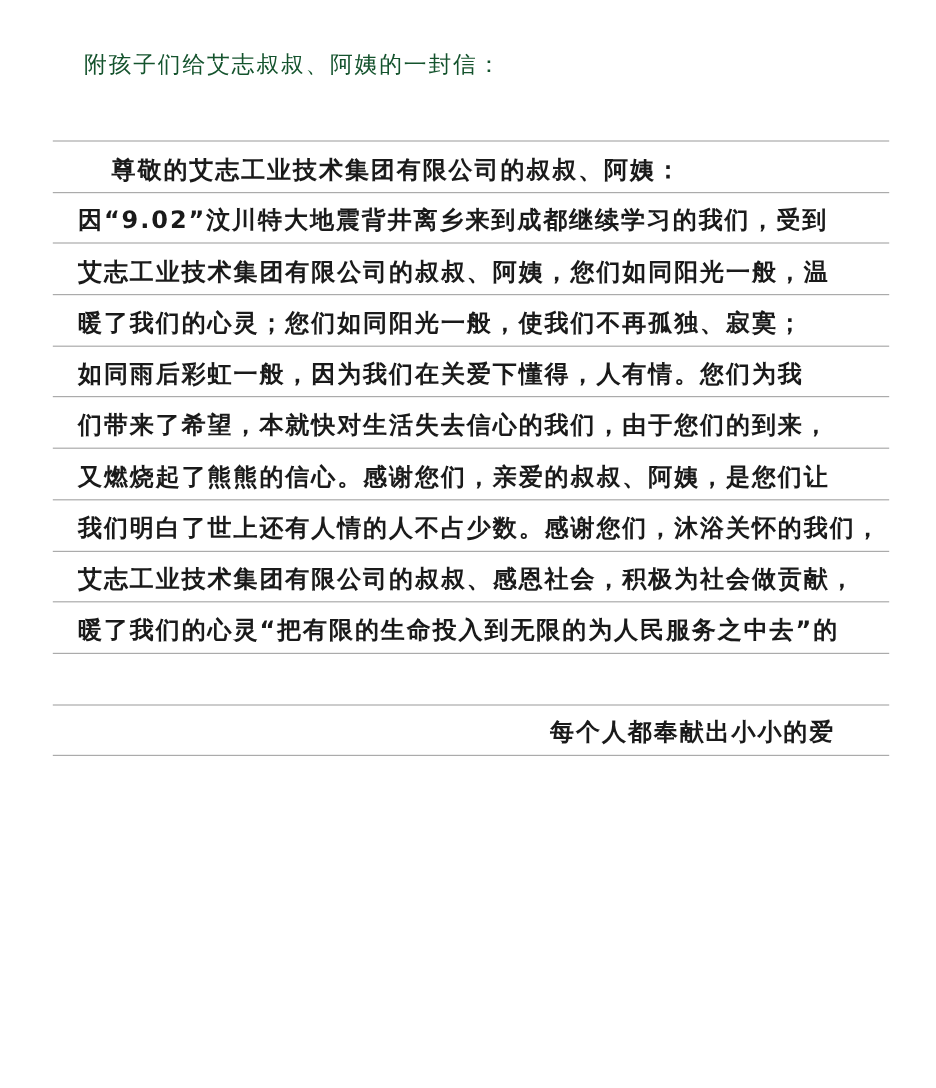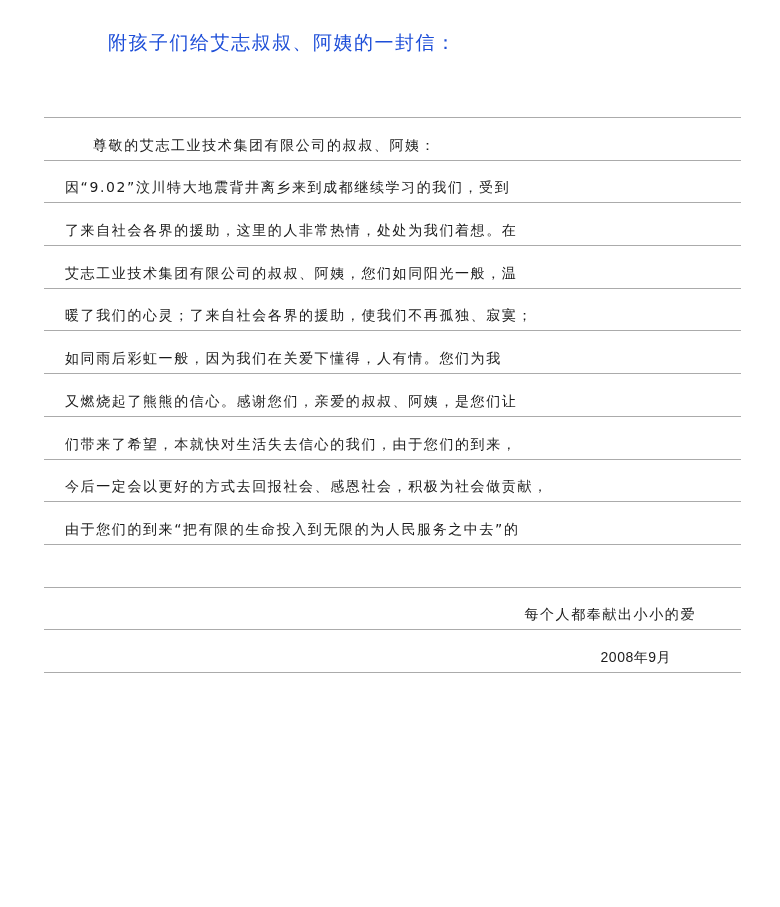--- a/index.html
+++ b/index.html
@@ -12,45 +12,45 @@
     width: 780px;
     height: 907px;
     background: #ffffff;
     color: #1a1a1a;
     font-family: "DejaVu Sans", "Liberation Sans", sans-serif;
     overflow: hidden;
   }
   .doc-title {
     position: absolute;
     left: 70px;
-    top: 30px;
+    top: 41px;
     font-size: 19px;
     letter-spacing: 1.5px;
     white-space: nowrap;
-    color: #1d4ed8;
-    margin-left: 38px;
+    color: #14532d;
   }
   .letter {
     position: absolute;
     left: 44px;
     top: 117px;
     width: 697px;
     border-top: 1px solid #ababab;
   }
   .row {
     box-sizing: border-box;
     height: 42.7px;
     border-bottom: 1px solid #ababab;
     display: flex;
     align-items: flex-end;
     padding-bottom: 5px;
-    font-size: 14px;
+    font-size: 20px;
     letter-spacing: 1.6px;
     white-space: nowrap;
     overflow: hidden;
+    font-weight: bold;
   }
   .row.salutation { padding-left: 49px; }
   .row.body       { padding-left: 21px; }
   .row.empty      { }
   .row.signature  { justify-content: flex-end; padding-right: 45px; }
   .row.date       { justify-content: flex-end; padding-right: 70px;
                     font-family: "Liberation Sans", "DejaVu Sans", sans-serif;
                     letter-spacing: 0.5px; }
 </style>
 </head>
@@ -58,30 +58,29 @@
 
 <div class="page">
 
   <div class="doc-title">附孩子们给艾志叔叔、阿姨的一封信：</div>
 
   <div class="letter">
 
     <div class="row salutation">尊敬的艾志工业技术集团有限公司的叔叔、阿姨：</div>
 
     <div class="row body">因“9.02”汶川特大地震背井离乡来到成都继续学习的我们，受到</div>
-    <div class="row body">了来自社会各界的援助，这里的人非常热情，处处为我们着想。在</div>
     <div class="row body">艾志工业技术集团有限公司的叔叔、阿姨，您们如同阳光一般，温</div>
-    <div class="row body">暖了我们的心灵；了来自社会各界的援助，使我们不再孤独、寂寞；</div>
+    <div class="row body">暖了我们的心灵；您们如同阳光一般，使我们不再孤独、寂寞；</div>
     <div class="row body">如同雨后彩虹一般，因为我们在关爱下懂得，人有情。您们为我</div>
+    <div class="row body">们带来了希望，本就快对生活失去信心的我们，由于您们的到来，</div>
     <div class="row body">又燃烧起了熊熊的信心。感谢您们，亲爱的叔叔、阿姨，是您们让</div>
-    <div class="row body">们带来了希望，本就快对生活失去信心的我们，由于您们的到来，</div>
-    <div class="row body">今后一定会以更好的方式去回报社会、感恩社会，积极为社会做贡献，</div>
-    <div class="row body">由于您们的到来“把有限的生命投入到无限的为人民服务之中去”的</div>
+    <div class="row body">我们明白了世上还有人情的人不占少数。感谢您们，沐浴关怀的我们，</div>
+    <div class="row body">艾志工业技术集团有限公司的叔叔、感恩社会，积极为社会做贡献，</div>
+    <div class="row body">暖了我们的心灵“把有限的生命投入到无限的为人民服务之中去”的</div>
 
     <div class="row empty"></div>
 
     <div class="row signature">每个人都奉献出小小的爱</div>
 
-    <div class="row date">2008年9月</div>
 
   </div>
 
 </div>
 
 </body></html>

